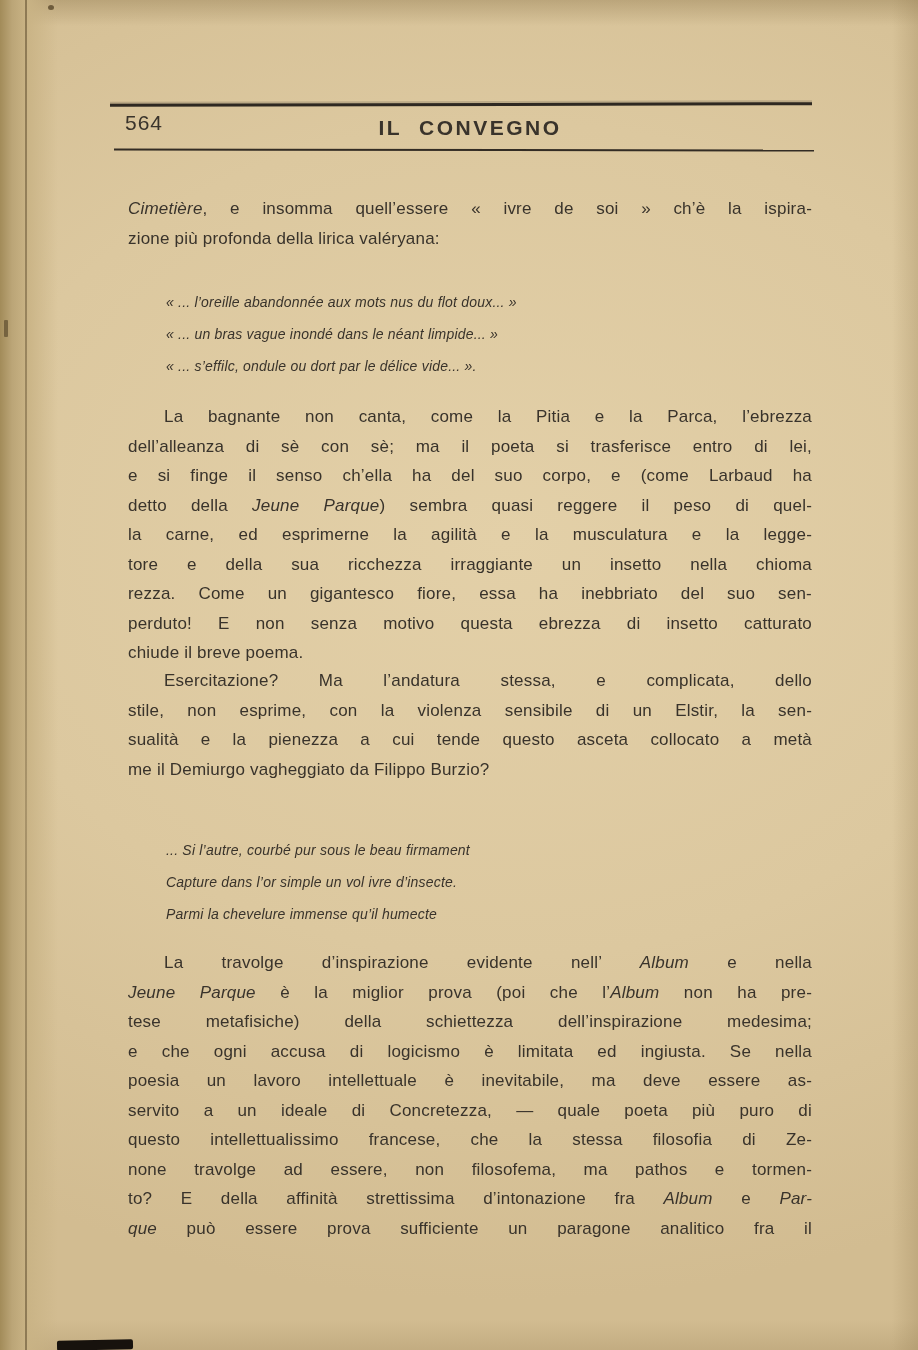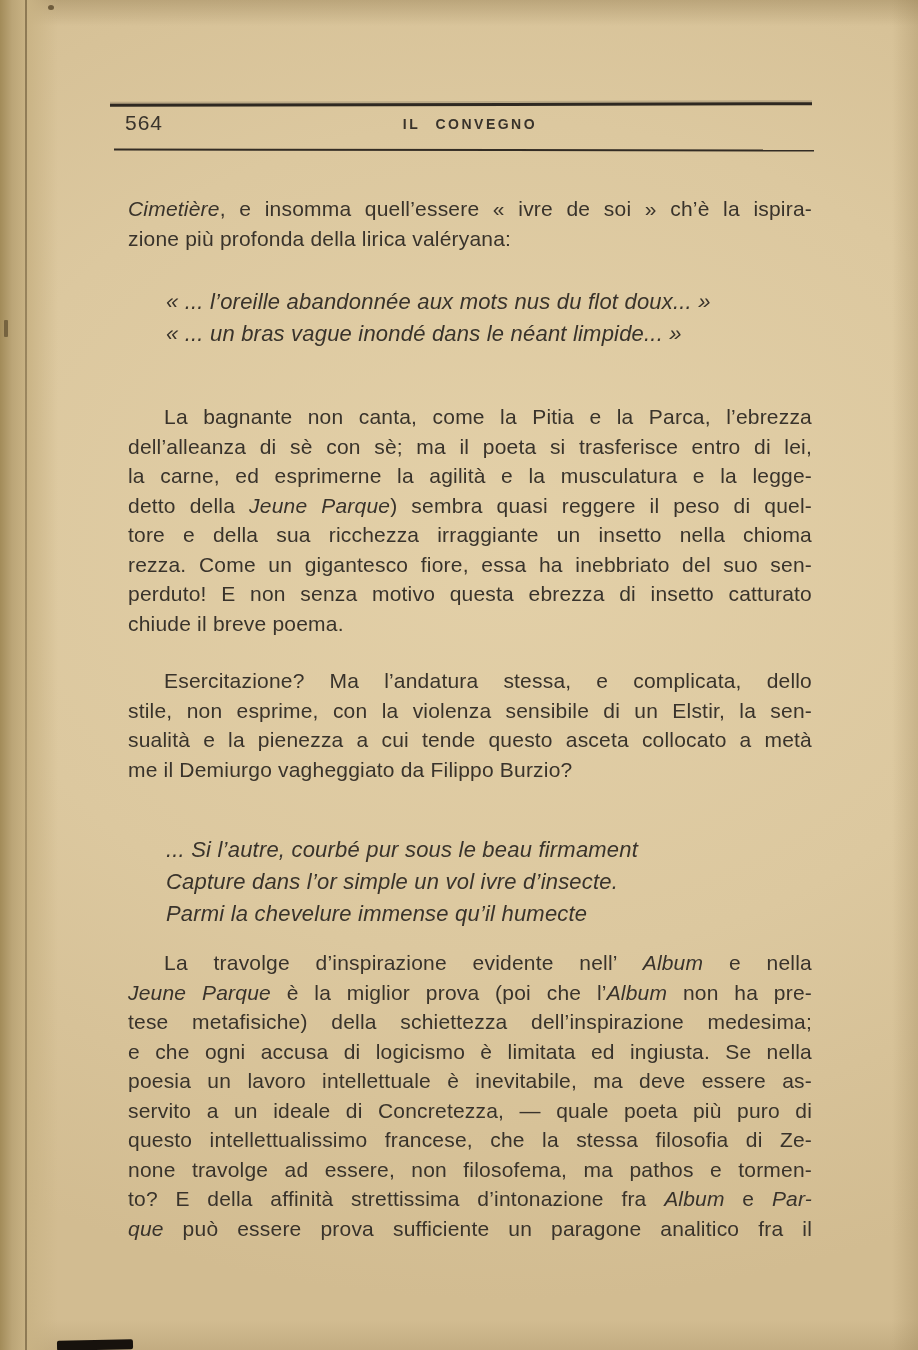--- a/index.html
+++ b/index.html
@@ -31,30 +31,30 @@
 
   
   .rule-top{position:absolute;left:110px;top:103px;width:702px;height:3px;
     background:#2e2821;transform:rotate(-0.12deg);
     box-shadow:0 -2px 0 rgba(46,40,33,.18);}
   .rule-bottom{position:absolute;left:114px;top:149px;width:700px;height:2px;
     background:#332c24;transform:rotate(0.1deg);}
   .page-number{position:absolute;left:125px;top:111px;font-size:21px;color:#39332b;
     letter-spacing:1px;}
   .journal-title{position:absolute;left:128px;top:116px;width:684px;text-align:center;
-    font-size:14px;font-weight:bold;color:#39332b;letter-spacing:2.5px;word-spacing:9px;}
+    font-size:21px;font-weight:bold;color:#39332b;letter-spacing:2.5px;word-spacing:9px;}
 
   
   .page-body{position:absolute;left:128px;top:0;width:684px;height:1350px;color:#39332b;}
   .block{position:absolute;left:0;width:100%;}
-  .line{font-size:21px;line-height:29.5px;letter-spacing:.2px;
+  .line{font-size:17px;line-height:29.5px;letter-spacing:.2px;
     text-align:justify;text-align-last:justify;white-space:normal;}
   .line.nj{text-align-last:left;}
   .line.ind{text-indent:36px;}
-  .verse .line{font-size:22px;line-height:32px;text-align:center;text-align-last:left;
+  .verse .line{font-size:14px;line-height:32px;text-align:center;text-align-last:left;
     padding-left:38px;}
   .it{font-style:italic;}
 </style>
 </head>
 <body>
 
 <div class="stage">
   <div class="shade-top"></div>
   <div class="shade-bottom"></div>
   <div class="edge-left"></div>
@@ -71,26 +71,28 @@
   <div class="rule-bottom"></div>
 
   <div class="page-body">
       <div class="block para" style="top: 194px;">
         <div class="line"><span class="it">Cimetière</span><span>, e insomma quell’essere « ivre de soi » ch’è la ispira-</span></div>
         <div class="line nj"><span>zione più profonda della lirica valéryana:</span></div>
       </div>
       <div class="block verse" style="top: 286px;">
         <div class="line nj"><span class="it">« ... l’oreille abandonnée aux mots nus du flot doux... »</span></div>
         <div class="line nj"><span class="it">« ... un bras vague inondé dans le néant limpide... »</span></div>
+        <div class="line nj"><span class="it">« ... s’effilc, ondule ou dort par le délice vide... ».</span></div>
       </div>
       <div class="block para" style="top: 402px;">
         <div class="line ind"><span>La bagnante non canta, come la Pitia e la Parca, l’ebrezza</span></div>
         <div class="line"><span>dell’alleanza di sè con sè; ma il poeta si trasferisce entro di lei,</span></div>
+        <div class="line"><span>e si finge il senso ch’ella ha del suo corpo, e (come Larbaud ha</span></div>
+        <div class="line"><span>detto della </span><span class="it">Jeune Parque</span><span>) sembra quasi reggere il peso di quel-</span></div>
         <div class="line"><span>la carne, ed esprimerne la agilità e la musculatura e la legge-</span></div>
-        <div class="line"><span>detto della </span><span class="it">Jeune Parque</span><span>) sembra quasi reggere il peso di quel-</span></div>
         <div class="line"><span>tore e della sua ricchezza irraggiante un insetto nella chioma</span></div>
         <div class="line"><span>rezza. Come un gigantesco fiore, essa ha inebbriato del suo sen-</span></div>
         <div class="line"><span>perduto! E non senza motivo questa ebrezza di insetto catturato</span></div>
         <div class="line nj"><span>chiude il breve poema.</span></div>
       </div>
       <div class="block para" style="top: 666px;">
         <div class="line ind"><span>Esercitazione? Ma l’andatura stessa, e complicata, dello</span></div>
         <div class="line"><span>stile, non esprime, con la violenza sensibile di un Elstir, la sen-</span></div>
         <div class="line"><span>sualità e la pienezza a cui tende questo asceta collocato a metà</span></div>
         <div class="line nj"><span>me il Demiurgo vagheggiato da Filippo Burzio?</span></div>

